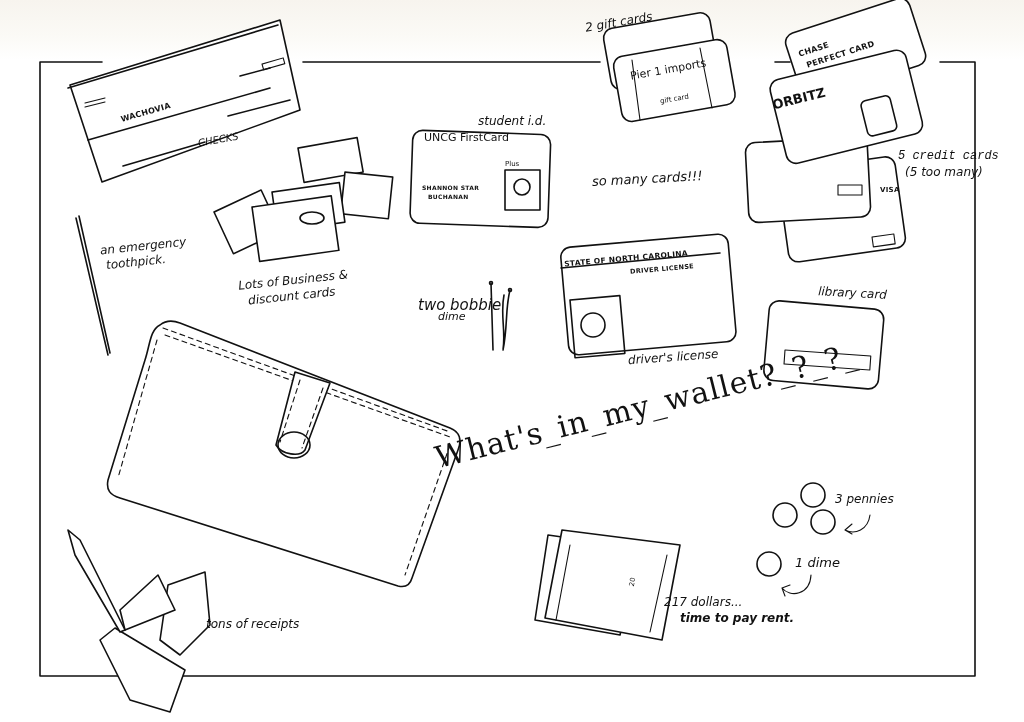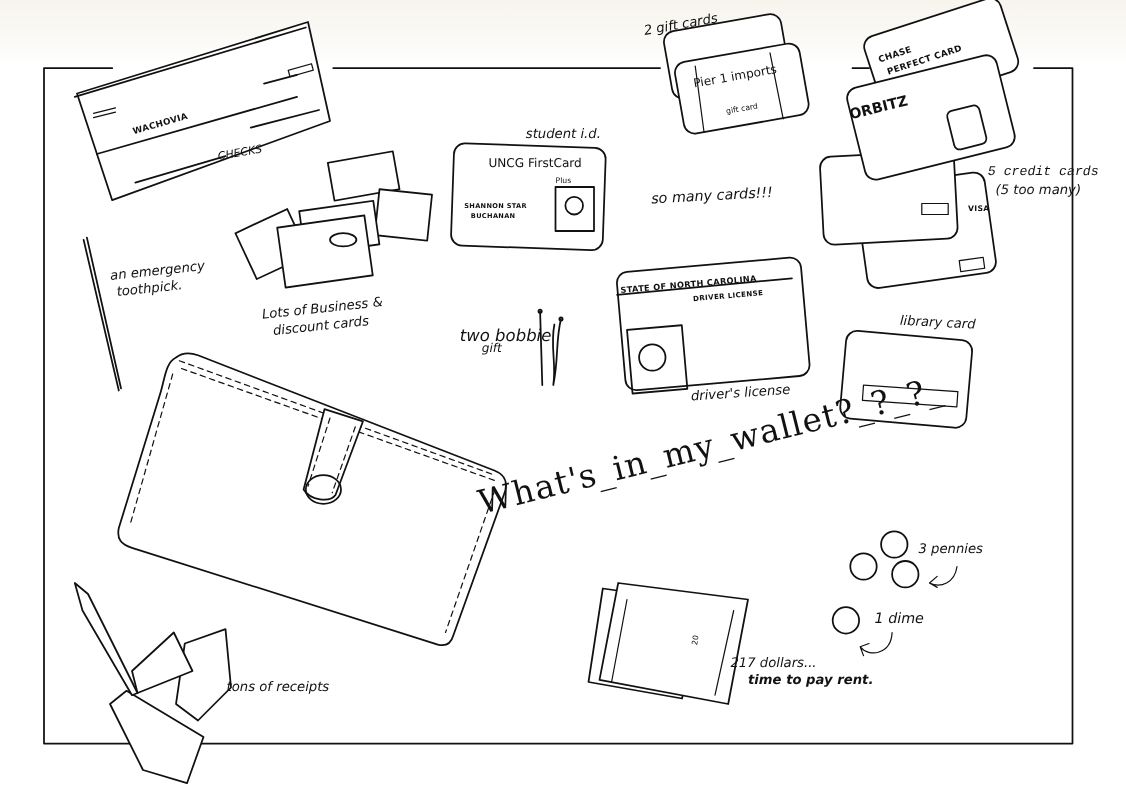--- a/index.html
+++ b/index.html
@@ -162,35 +162,35 @@
 <div class="lbl" style="left:660px;top:95px;font-size:7px;transform:rotate(-10deg);">gift card</div>
 
 <div class="lbl tiny" style="left:798px;top:45px;transform:rotate(-18deg);">CHASE</div>
 <div class="lbl tiny" style="left:805px;top:50px;transform:rotate(-18deg);">PERFECT CARD</div>
 <div class="lbl" style="left:772px;top:92px;font-size:13px;font-weight:bold;transform:rotate(-14deg);">ORBITZ</div>
 <div class="lbl tiny" style="left:840px;top:186px;font-size:7px;padding-left:40px;">VISA</div>
 <div class="lbl hand" style="left:898px;top:150px;font-family:Liberation Mono, monospace;">5 credit cards</div>
 <div class="lbl hand" style="left:905px;top:166px;">(5 too many)</div>
 
 <div class="lbl hand" style="left:478px;top:115px;">student i.d.</div>
-<div class="lbl" style="left:424px;top:143px;font-size:11px;margin-left:20px;">UNCG FirstCard</div>
+<div class="lbl" style="left:424px;top:132px;font-size:11px;">UNCG FirstCard</div>
 <div class="lbl" style="left:505px;top:160px;font-size:7px;">Plus</div>
 <div class="lbl tiny" style="left:422px;top:185px;font-size:6px;">SHANNON STAR</div>
 <div class="lbl tiny" style="left:428px;top:194px;font-size:6px;">BUCHANAN</div>
 
 <div class="lbl hand" style="left:592px;top:172px;font-size:13px;transform:rotate(-3deg);">so many cards!!!</div>
 
 <div class="lbl hand" style="left:100px;top:240px;transform:rotate(-6deg);">an emergency</div>
 <div class="lbl hand" style="left:106px;top:256px;transform:rotate(-6deg);">toothpick.</div>
 
 <div class="lbl hand" style="left:238px;top:274px;transform:rotate(-6deg);">Lots of Business &amp;</div>
 <div class="lbl hand" style="left:248px;top:290px;transform:rotate(-6deg);">discount cards</div>
 
 <div class="lbl hand" style="left:418px;top:297px;font-size:15px;">two bobbie</div>
-<div class="lbl hand" style="left:438px;top:311px;font-size:11px;">gift</div>
+<div class="lbl hand" style="left:438px;top:311px;font-size:11px;">dime</div>
 
 <div class="lbl tiny" style="left:564px;top:255px;font-size:7.5px;transform:rotate(-5deg);">STATE OF NORTH CAROLINA</div>
 <div class="lbl tiny" style="left:630px;top:266px;font-size:6.5px;transform:rotate(-5deg);">DRIVER LICENSE</div>
 <div class="lbl hand" style="left:628px;top:351px;transform:rotate(-4deg);">driver's license</div>
 
 <div class="lbl hand" style="left:818px;top:287px;transform:rotate(3deg);">library card</div>
 
 <div class="lbl hand" style="left:835px;top:493px;">3 pennies</div>
 <div class="lbl hand" style="left:795px;top:556px;font-size:13px;">1 dime</div>
 

